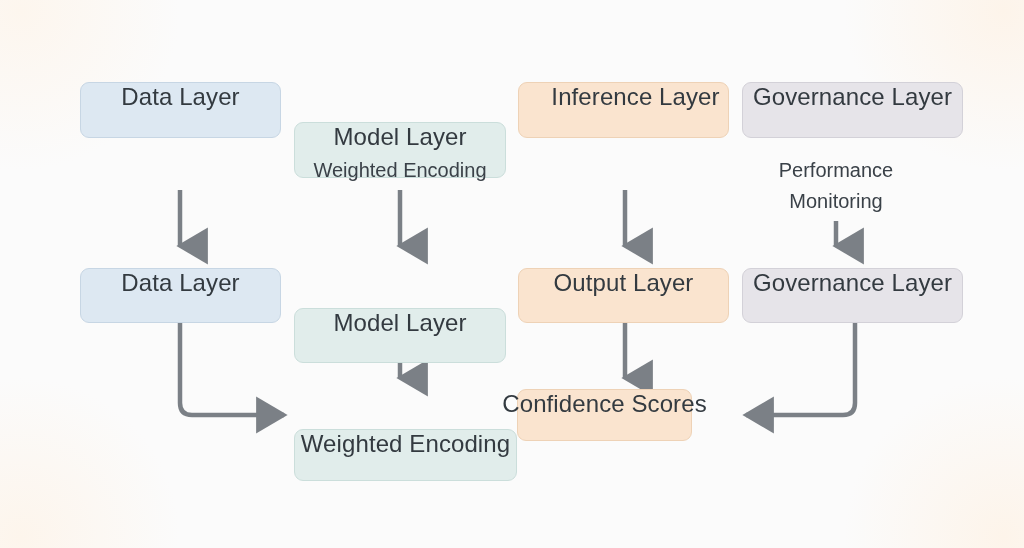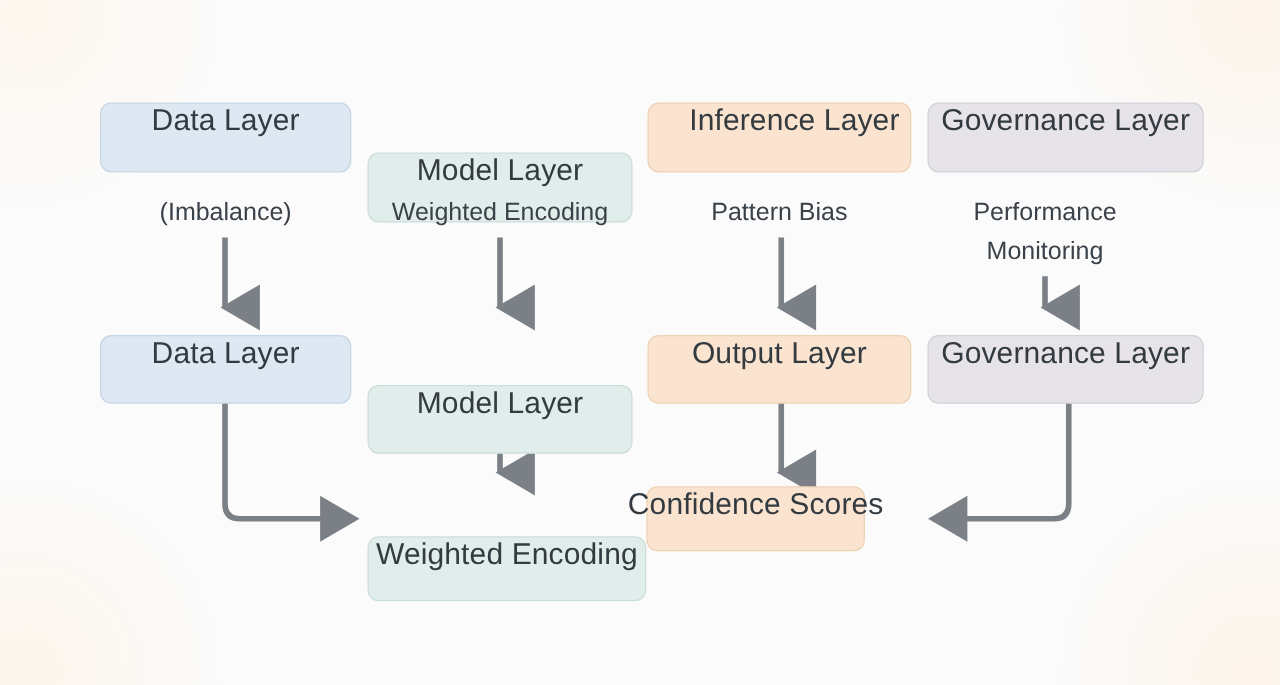--- a/index.html
+++ b/index.html
@@ -107,23 +107,21 @@
   <div class="node teal" style="left:294px; top:82px; width:212px; height:56px;">
     <span>Model Layer</span>
   </div>
   <div class="node orange" style="left:518px; top:82px; width:211px; height:56px;padding-left:24px;">
     <span>Inference Layer</span>
   </div>
   <div class="node gray" style="left:742px; top:82px; width:221px; height:56px;">
     <span>Governance Layer</span>
   </div>
 
-  <div class="edge-label" style="left:80px; top:155px; width:201px;">(Imbalance)</div>
   <div class="edge-label" style="left:294px; top:155px; width:212px;">Weighted Encoding</div>
-  <div class="edge-label" style="left:518px; top:155px; width:211px;">Pattern Bias</div>
   <div class="edge-label" style="left:742px; top:155px; width:188px;">Performance
 Monitoring</div>
 
   <div class="node blue" style="left:80px; top:268px; width:201px; height:55px;">
     <span>Data Layer</span>
   </div>
   <div class="node teal" style="left:294px; top:268px; width:212px; height:55px;">
     <span>Model Layer</span>
   </div>
   <div class="node orange" style="left:518px; top:268px; width:211px; height:55px;">

